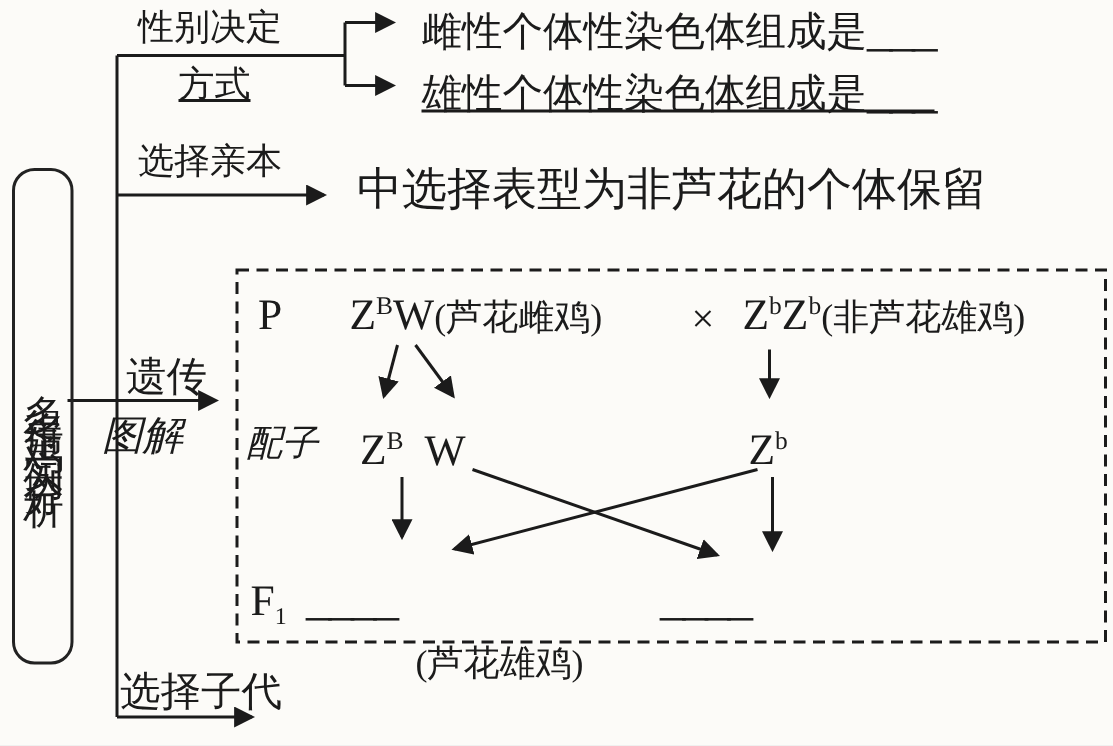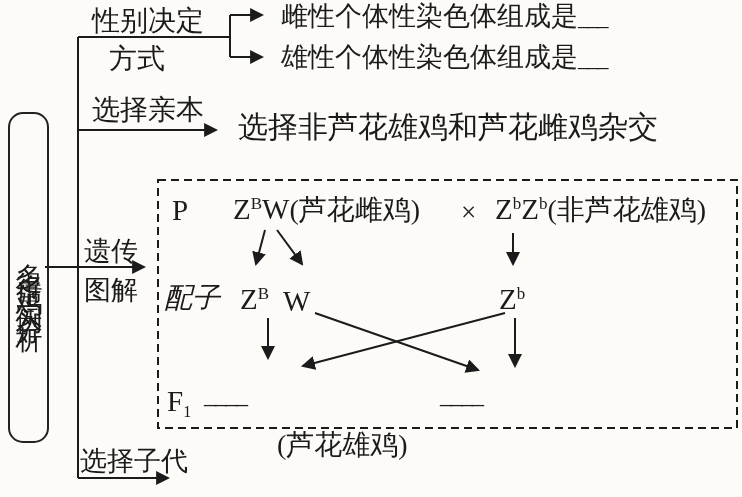--- a/index.html
+++ b/index.html
@@ -2,27 +2,27 @@
 <html><head>
 <meta charset="utf-8">
 <style>
   html,body{margin:0;padding:0;background:#e8e8e8;}
   .stage{
     position:relative;width:742px;height:497px;background:#fcfbf8;
     font-family:"Liberation Serif","DejaVu Serif",serif;color:#1b1b1b;
     overflow:hidden;
   }
   .abs{position:absolute;white-space:nowrap;line-height:1;}
-  .cn{font-size:28px;}
+  .cn{font-size:24px;}
   .cn-sm{font-size:27px;}
   .gene{font-size:29px;}
   .sup{font-size:17px;vertical-align:10px;letter-spacing:0;}
   .sub{font-size:16px;vertical-align:-6px;}
-  .blankline{letter-spacing:-2px;font-size:25px;}
-  .blankline-sm{letter-spacing:-2px;font-size:23px;}
+  .blankline{letter-spacing:-2px;font-size:34px;}
+  .blankline-sm{letter-spacing:-2px;font-size:34px;}
   .rootbox{
     left:8px;top:112px;width:37px;height:327px;
     border:2px solid #222;border-radius:15px;
     display:flex;align-items:center;justify-content:center;
     writing-mode:vertical-rl;text-orientation:upright;
     font-size:27px;letter-spacing:9px;white-space:normal;
   }
   svg.overlay{position:absolute;left:0;top:0;pointer-events:none;}
 </style>
 </head>
@@ -61,34 +61,34 @@
       <path d="M505 313 L303 366" marker-end="url(#ah)"></path>
       <path d="M515 318 V366" marker-end="url(#ah)"></path>
     </g>
   </svg>
 
   <div class="abs rootbox">
     <span>多得蛋鸡实例分析</span>
   </div>
 
   <div class="abs cn" style="left:92px;top:7px;">性别决定</div>
-  <div class="abs cn" style="left:109px;top:45px;">方式</div>
+  <div class="abs cn" style="left:119px;top:45px;text-decoration:underline;">方式</div>
 
   <div class="abs cn-sm" style="left:281px;top:3px;">
     <span>雌性个体性染色体组成是</span><span class="blankline-sm">___</span>
   </div>
-  <div class="abs cn-sm" style="left:281px;top:44px;">
+  <div class="abs cn-sm" style="left:281px;top:44px;text-decoration:underline;">
     <span>雄性个体性染色体组成是</span><span class="blankline-sm">___</span>
   </div>
 
   <div class="abs cn" style="left:92px;top:96px;">选择亲本</div>
-  <div class="abs" style="left:238px;top:112px;font-size:30px;">选择非芦花雄鸡和芦花雌鸡杂交</div>
+  <div class="abs" style="left:238px;top:112px;font-size:30px;">中选择表型为非芦花的个体保留</div>
 
   <div class="abs cn-sm" style="left:84px;top:238px;">遗传</div>
-  <div class="abs cn-sm" style="left:84px;top:277px;">图解</div>
+  <div class="abs cn-sm" style="left:68px;top:277px;font-style:italic;">图解</div>
 
   <div class="abs gene" style="left:172px;top:196px;">P</div>
 
   <div class="abs" style="left:233px;top:195px;">
     <span class="gene">Z</span><span class="sup">B</span><span class="gene">W</span><span class="cn">(芦花雌鸡)</span>
   </div>
 
   <div class="abs cn-sm" style="left:461px;top:199px;">×</div>
 
   <div class="abs" style="left:485px;top:195px;margin-left:10px;">

